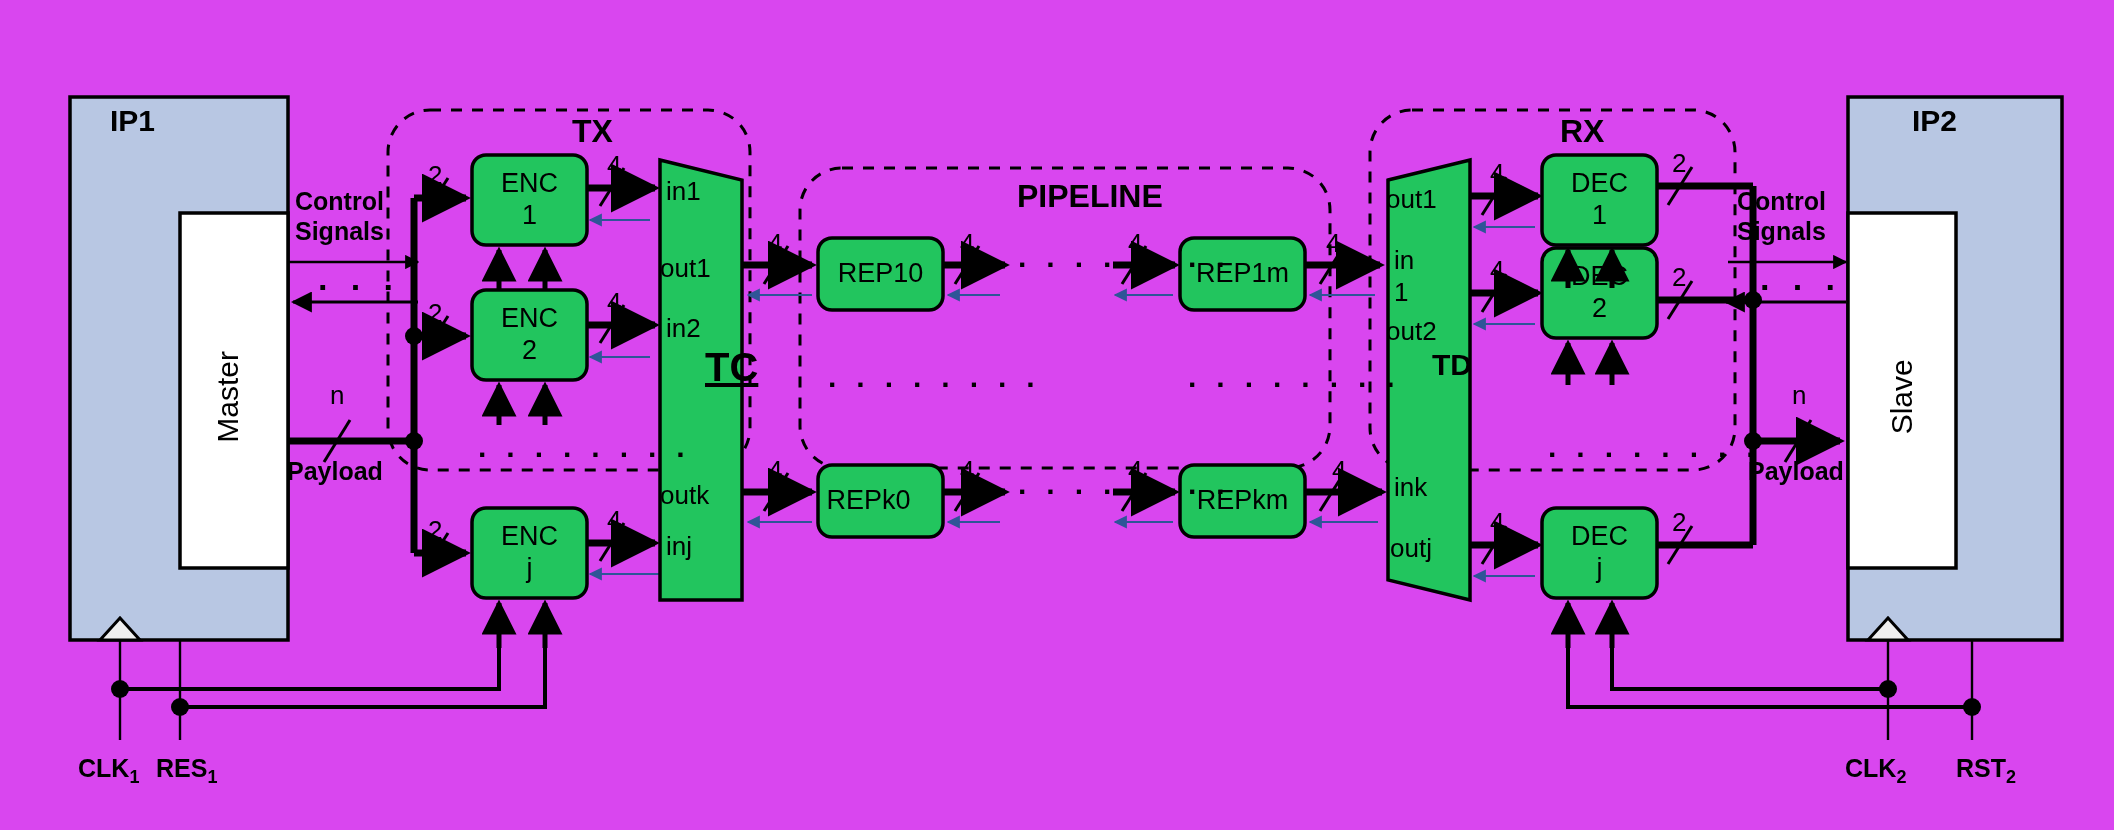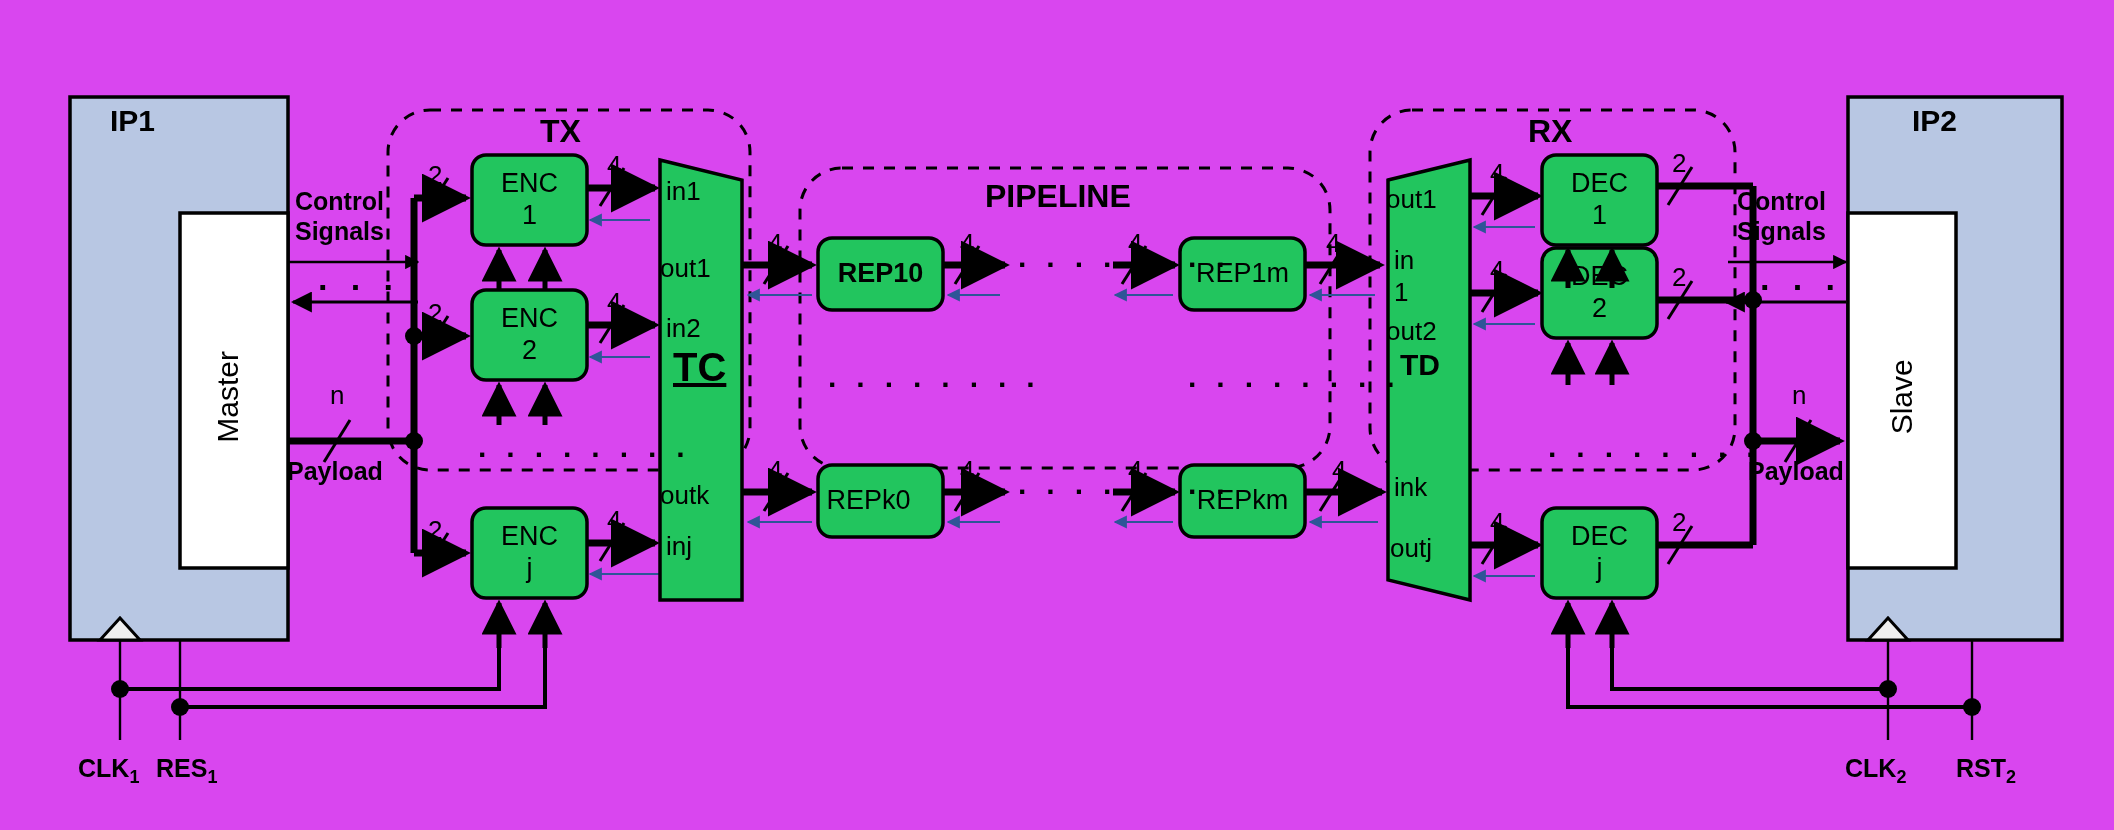--- a/index.html
+++ b/index.html
@@ -5,21 +5,21 @@
   html,body{margin:0;padding:0;background:#ffffff;}
   #stage{
     position:relative;
     width:2114px;height:830px;
     background:#d946ef;
     font-family:"Liberation Sans", sans-serif;
     overflow:hidden;
   }
   #svgroot{position:absolute;left:0;top:0;width:2114px;height:830px;}
   .lbl{position:absolute;color:#000;white-space:nowrap;}
-  .grp-title{font-size:32px;font-weight:bold;}
+  .grp-title{font-size:32px;font-weight:bold;margin-left:32px;}
   .ip-title{font-size:30px;font-weight:bold;}
   .blk-txt{font-size:27px;text-align:center;line-height:1.12;}
   .port{font-size:26px;}
   .wnum{font-size:26px;}
   .sig{font-size:25px;font-weight:bold;line-height:1.1;}
   .vert{ transform-origin:center center; }
   .dots3{font-size:34px;font-weight:bold;letter-spacing:6px;}
   .dotsq{font-size:30px;font-weight:bold;letter-spacing:5px;}
   .sub{font-size:18px;vertical-align:sub;}
 </style>
@@ -217,21 +217,21 @@
   <div class="lbl port" style="left:666px;top:176px;">in1</div>
   <div class="lbl port" style="left:666px;top:313px;">in2</div>
   <div class="lbl port" style="left:666px;top:531px;">inj</div>
   <div class="lbl port" style="left:660px;top:253px;">out1</div>
   <div class="lbl port" style="left:660px;top:480px;">outk</div>
   <div class="lbl grp-title" style="left:673px;top:345px;font-size:40px;text-decoration:underline;">TC</div>
   <div class="lbl wnum" style="left:768px;top:228px;">4</div>
   <div class="lbl wnum" style="left:768px;top:455px;">4</div>
 
   <div class="lbl grp-title" style="left:985px;top:178px;">PIPELINE</div>
-  <div class="lbl blk-txt" style="left:818px;top:258px;width:125px;font-weight:bold;">REP10</div>
+  <div class="lbl blk-txt" style="left:818px;top:258px;width:125px;">REP10</div>
   <div class="lbl blk-txt" style="left:1180px;top:258px;width:125px;">REP1m</div>
   <div class="lbl blk-txt" style="left:818px;top:485px;width:101px;">REPk0</div>
   <div class="lbl blk-txt" style="left:1180px;top:485px;width:125px;">REPkm</div>
   <div class="lbl wnum" style="left:960px;top:228px;">4</div>
   <div class="lbl wnum" style="left:1128px;top:228px;">4</div>
   <div class="lbl wnum" style="left:1326px;top:228px;">4</div>
   <div class="lbl wnum" style="left:960px;top:455px;">4</div>
   <div class="lbl wnum" style="left:1128px;top:455px;">4</div>
   <div class="lbl wnum" style="left:1332px;top:455px;">4</div>
   <div class="lbl dotsq" style="left:1018px;top:248px;">· · · · · · · ·</div>

